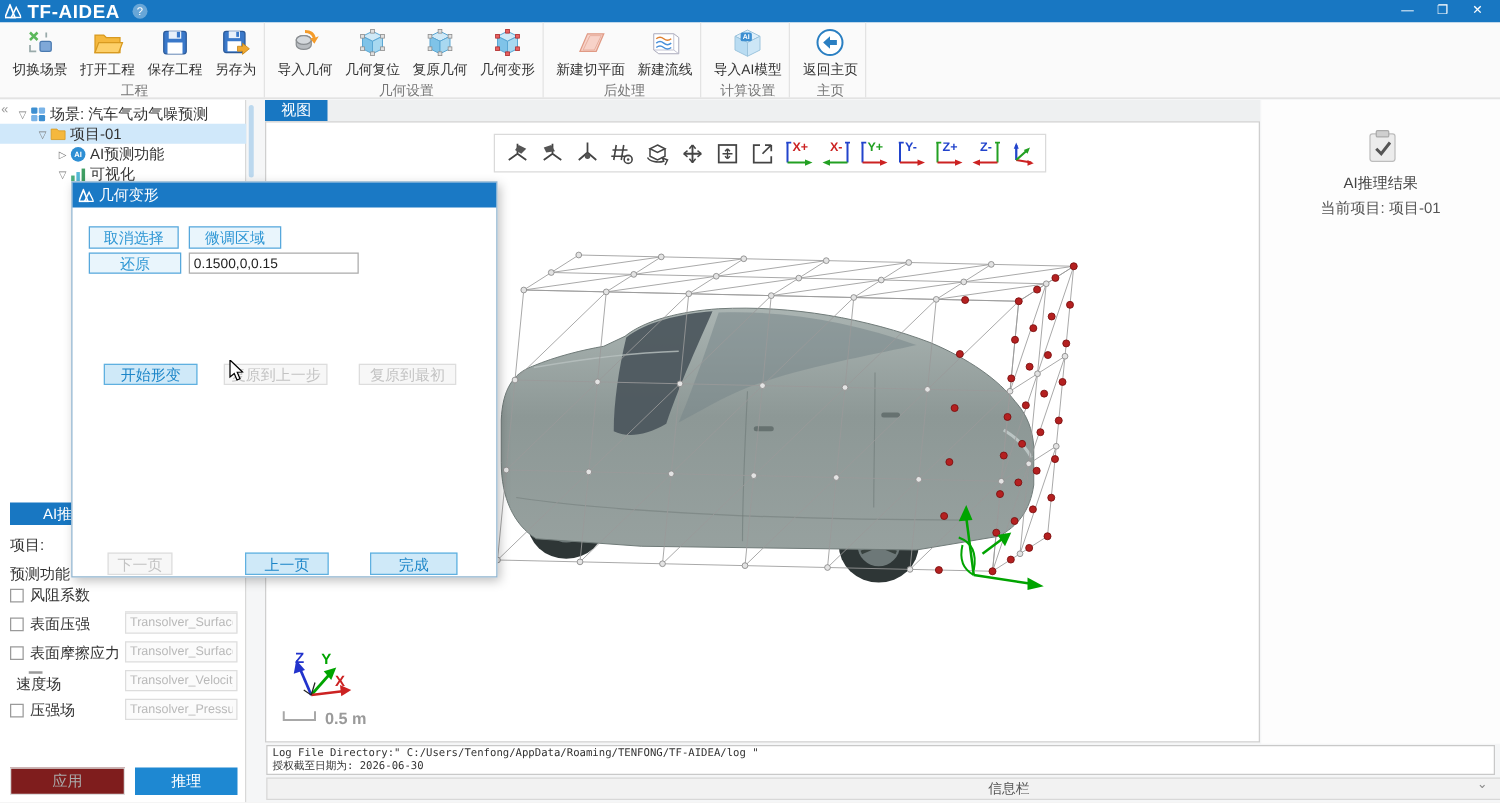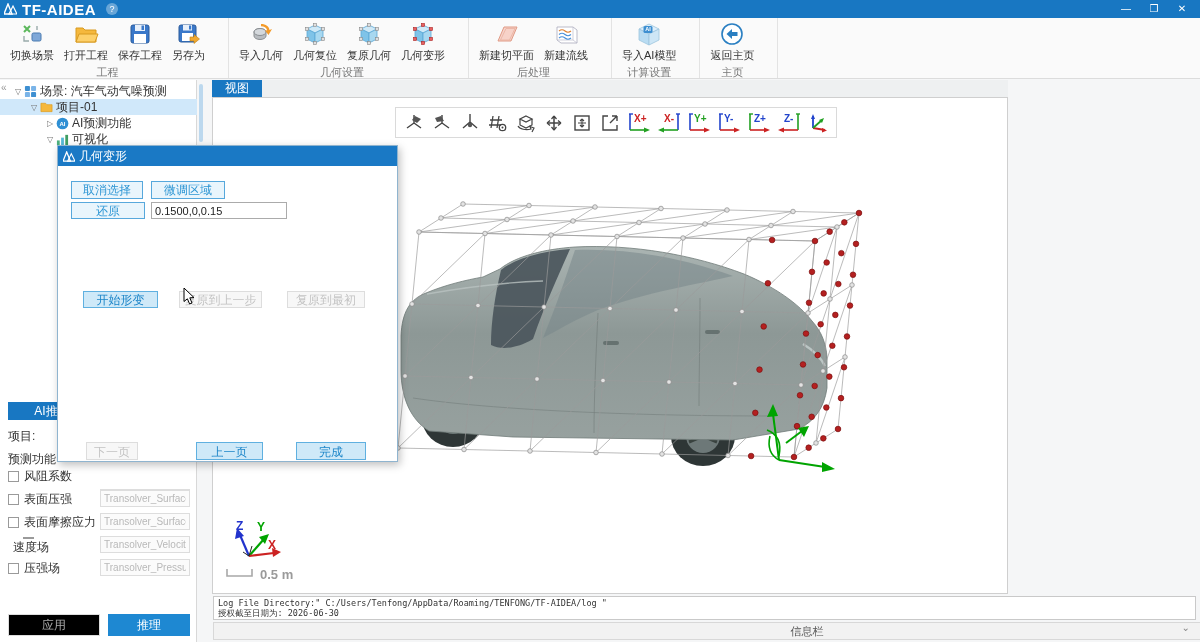--- a/index.html
+++ b/index.html
@@ -9,21 +9,21 @@
   
   .titlebar { position:absolute; left:0; top:0; width:1200px; height:18px; background:#1877c2; display:flex; align-items:center; color:#fff; }
   .titlebar .logo { margin-left:4px; display:flex; align-items:center; }
   .titlebar .app-title { font-size:15px; font-weight:bold; margin-left:5px; letter-spacing:.5px; }
   .titlebar .help { width:12px; height:12px; margin-left:10px; border-radius:50%; background:rgba(255,255,255,.35); font-size:9px; text-align:center; line-height:12px; }
   .win-controls { position:absolute; right:4px; top:0; height:18px; display:flex; }
   .win-controls span { width:28px; height:18px; text-align:center; line-height:17px; font-size:10px; color:#fff; cursor:default; }
 
   
   .ribbon { position:absolute; left:0; top:18px; width:1200px; height:61px; background:#fafafa; border-bottom:1px solid #dcdcdc; display:flex; }
-  .rgroup { display:flex; flex-direction:column; align-items:center; padding:2px 21px 0 8px; border-right:1px solid #e3e3e3; }
+  .rgroup { display:flex; flex-direction:column; align-items:center; padding:2px 4px 0 8px; border-right:1px solid #e3e3e3; }
   .rgroup .btns { display:flex; gap:6px; }
   .rbtn { display:flex; flex-direction:column; align-items:center; min-width:36px; padding:1px 2px; }
   .rbtn svg { width:26px; height:26px; }
   .rbtn .lbl { font-size:11px; color:#333; white-space:nowrap; margin-top:1px; }
   .rgroup .glabel { font-size:11px; color:#777; margin-top:1px; }
 
   
   .sidebar { position:absolute; left:0; top:80px; width:197px; height:562px; background:#ffffff; border-right:1px solid #d8d8d8; }
   .collapse-btn { position:absolute; left:1px; top:2px; color:#999; font-size:10px; }
   .tree-row { position:absolute; left:0; width:197px; height:16px; display:flex; align-items:center; font-size:12px; color:#333; }
@@ -32,21 +32,21 @@
   .tree-row .ticon { margin:0 3px 0 1px; display:flex; }
   .vscroll { position:absolute; left:199px; top:84px; width:4px; height:58px; background:#bcd8ee; border-radius:2px; }
 
   .inf-tab { position:absolute; left:8px; top:322px; width:88px; height:18px; background:#1877c2; color:#fff; font-size:12px; text-align:center; line-height:18px; }
   .inf-label { position:absolute; left:8px; font-size:12px; color:#333; }
   .opt-row { position:absolute; left:8px; height:16px; display:flex; align-items:center; }
   .cbx { width:11px; height:11px; border:1px solid #9a9a9a; background:#fff; display:inline-block; }
   .opt-row .olbl { font-size:12px; margin-left:5px; color:#333; }
   .opt-field { position:absolute; left:100px; width:90px; height:17px; border:1px solid #ddd; background:#fbfbfb; font-size:10px; color:#888; padding:0 3px; font-family:"Liberation Sans",sans-serif; }
   .opt-field::placeholder { color:#b9b9b9; }
-  .btn-apply { position:absolute; left:8px; top:534px; width:92px; height:22px; background:#000000; border:1px solid #ddd; color:#aaa; font-size:12px; text-align:center; line-height:21px; }
+  .btn-apply { position:absolute; left:8px; top:534px; width:92px; height:22px; background:#7f1d1d; border:1px solid #ddd; color:#aaa; font-size:12px; text-align:center; line-height:21px; }
   .btn-infer { position:absolute; left:108px; top:534px; width:82px; height:22px; background:#1e88d2; color:#fff; font-size:12px; text-align:center; line-height:22px; }
 
   
   .tabstrip { position:absolute; left:212px; top:80px; width:796px; height:17px; background:#eef0f1; }
   .tab-view { position:absolute; left:0; top:0; width:50px; height:17px; background:#1877c2; color:#fff; font-size:12px; text-align:center; line-height:17px; }
   .viewport { position:absolute; left:212px; top:97px; width:796px; height:497px; background:#fff; border:1px solid #cfcfcf; }
   .vtoolbar { position:absolute; left:395px; top:107px; height:31px; background:#fff; border:1px solid #dadada; display:flex; align-items:center; gap:4px; padding:0 6px; }
   .vtool { width:24px; height:22px; display:flex; align-items:center; justify-content:center; }
   .axisbtn { width:26px; height:22px; display:flex; align-items:flex-end; justify-content:center; position:relative; }
   .axisbtn .al { font-size:10px; font-weight:bold; position:absolute; top:1px; left:8px; }
@@ -688,20 +688,31 @@
           <path d="M6,16 L6,4" stroke="#2244cc" stroke-width="1.8"></path>
           <path d="M6,16 L18,18" stroke="#cc2222" stroke-width="1.8"></path>
           <path d="M6,16 L15,8" stroke="#22a022" stroke-width="1.8"></path>
           <polygon points="6,2 4,7 8,7" fill="#2244cc"></polygon>
           <polygon points="20,18.5 15,16 15,20.5" fill="#cc2222"></polygon>
           <polygon points="17,6 12,8 15,11" fill="#22a022"></polygon>
         </svg>
       </span>
   </div>
 
+  <div class="rpanel">
+    <span class="ricon">
+      <svg width="26" height="28" viewBox="0 0 26 28">
+          <rect x="3" y="4" width="20" height="22" rx="2" fill="#ececec" stroke="#bdbdbd"></rect>
+          <rect x="8" y="1.5" width="10" height="5" rx="1" fill="#cfcfcf" stroke="#aaa"></rect>
+          <path d="M8,16 l4,4 7,-9" stroke="#555" stroke-width="2.4" fill="none"></path>
+        </svg>
+    </span>
+    <div class="rtitle">AI推理结果</div>
+    <div class="rproj">当前项目: 项目-01</div>
+  </div>
 
   <div class="dialog">
     <div class="dtitle">
       <svg width="12" height="11" viewBox="0 0 13 12">
           <polygon points="4,1 8,11 0,11" fill="none" stroke="#fff" stroke-width="1.4"></polygon>
           <polygon points="9,3 13,11 5,11" fill="none" stroke="#fff" stroke-width="1.2"></polygon>
         </svg>
       <span>几何变形</span>
     </div>
     <div class="dbtn" style="left:13px; top:35px; width:72px; height:18px;">取消选择</div>

